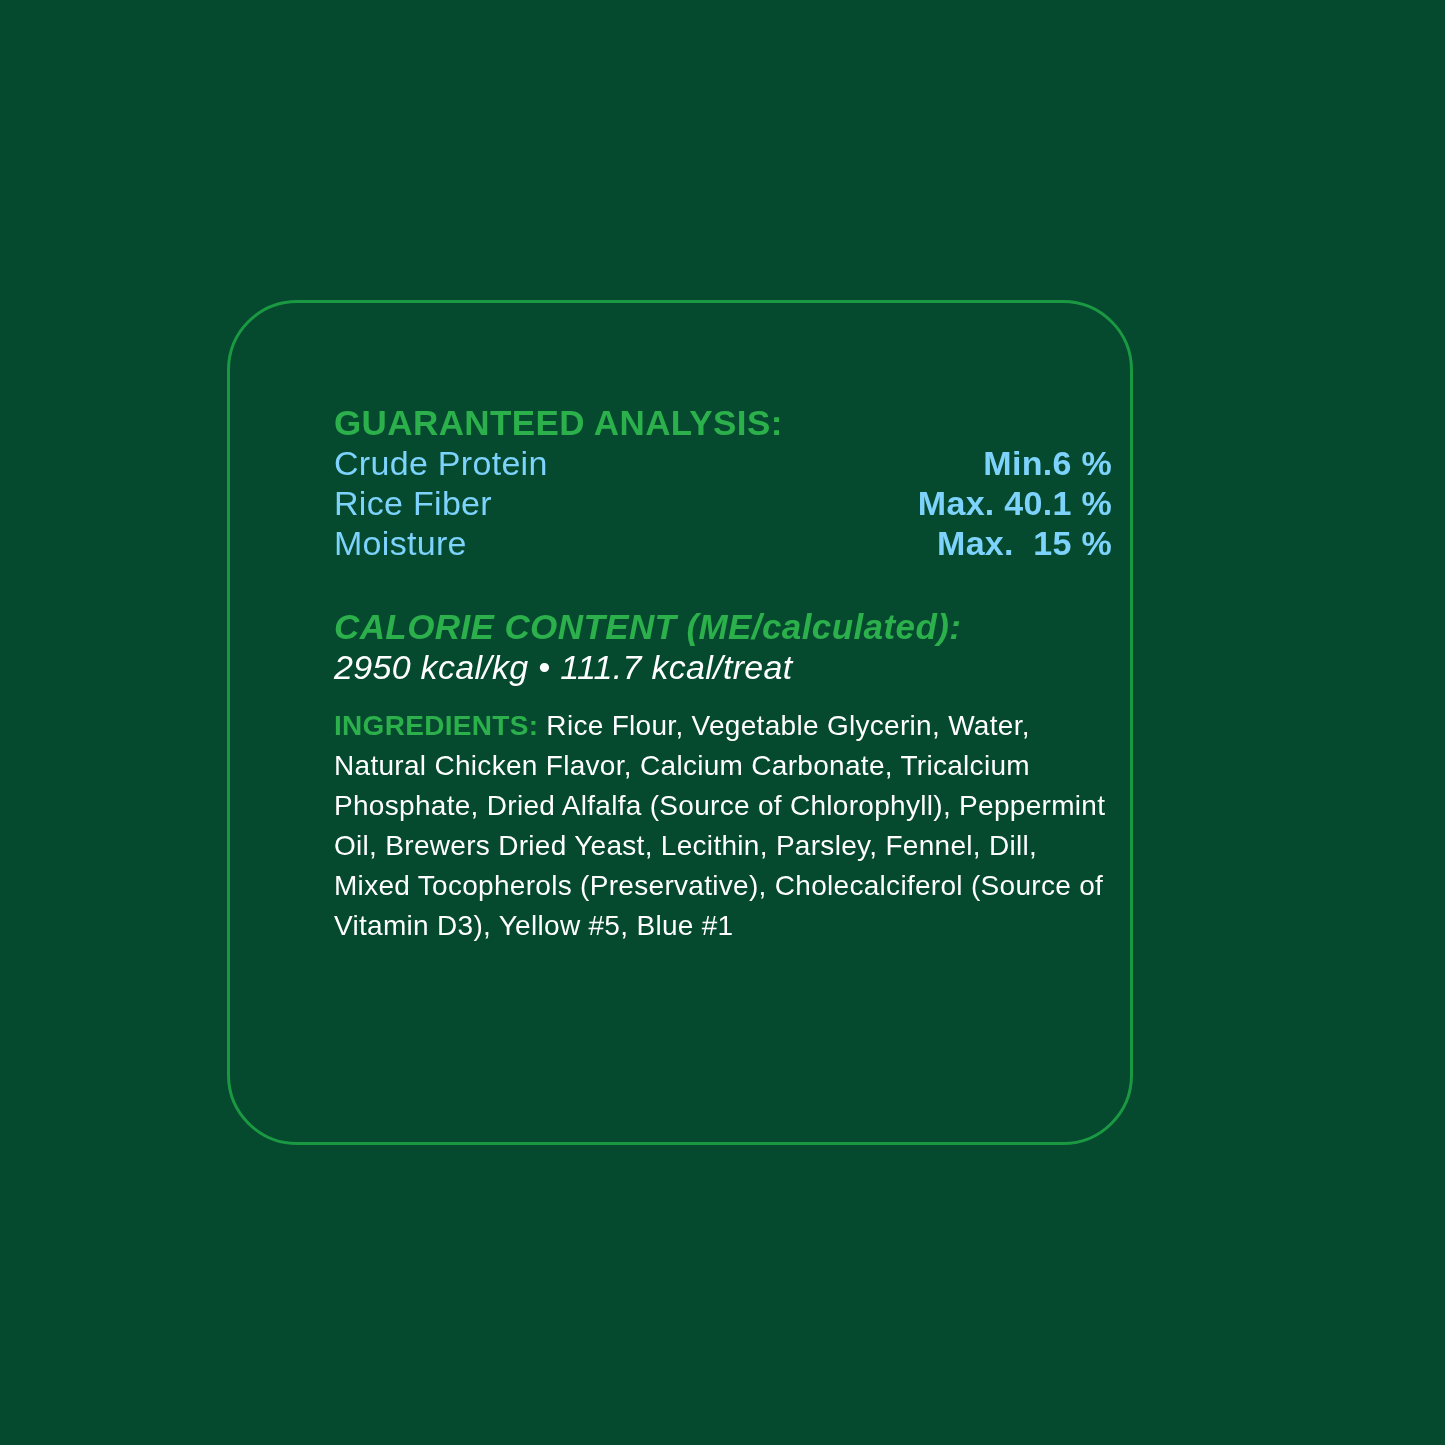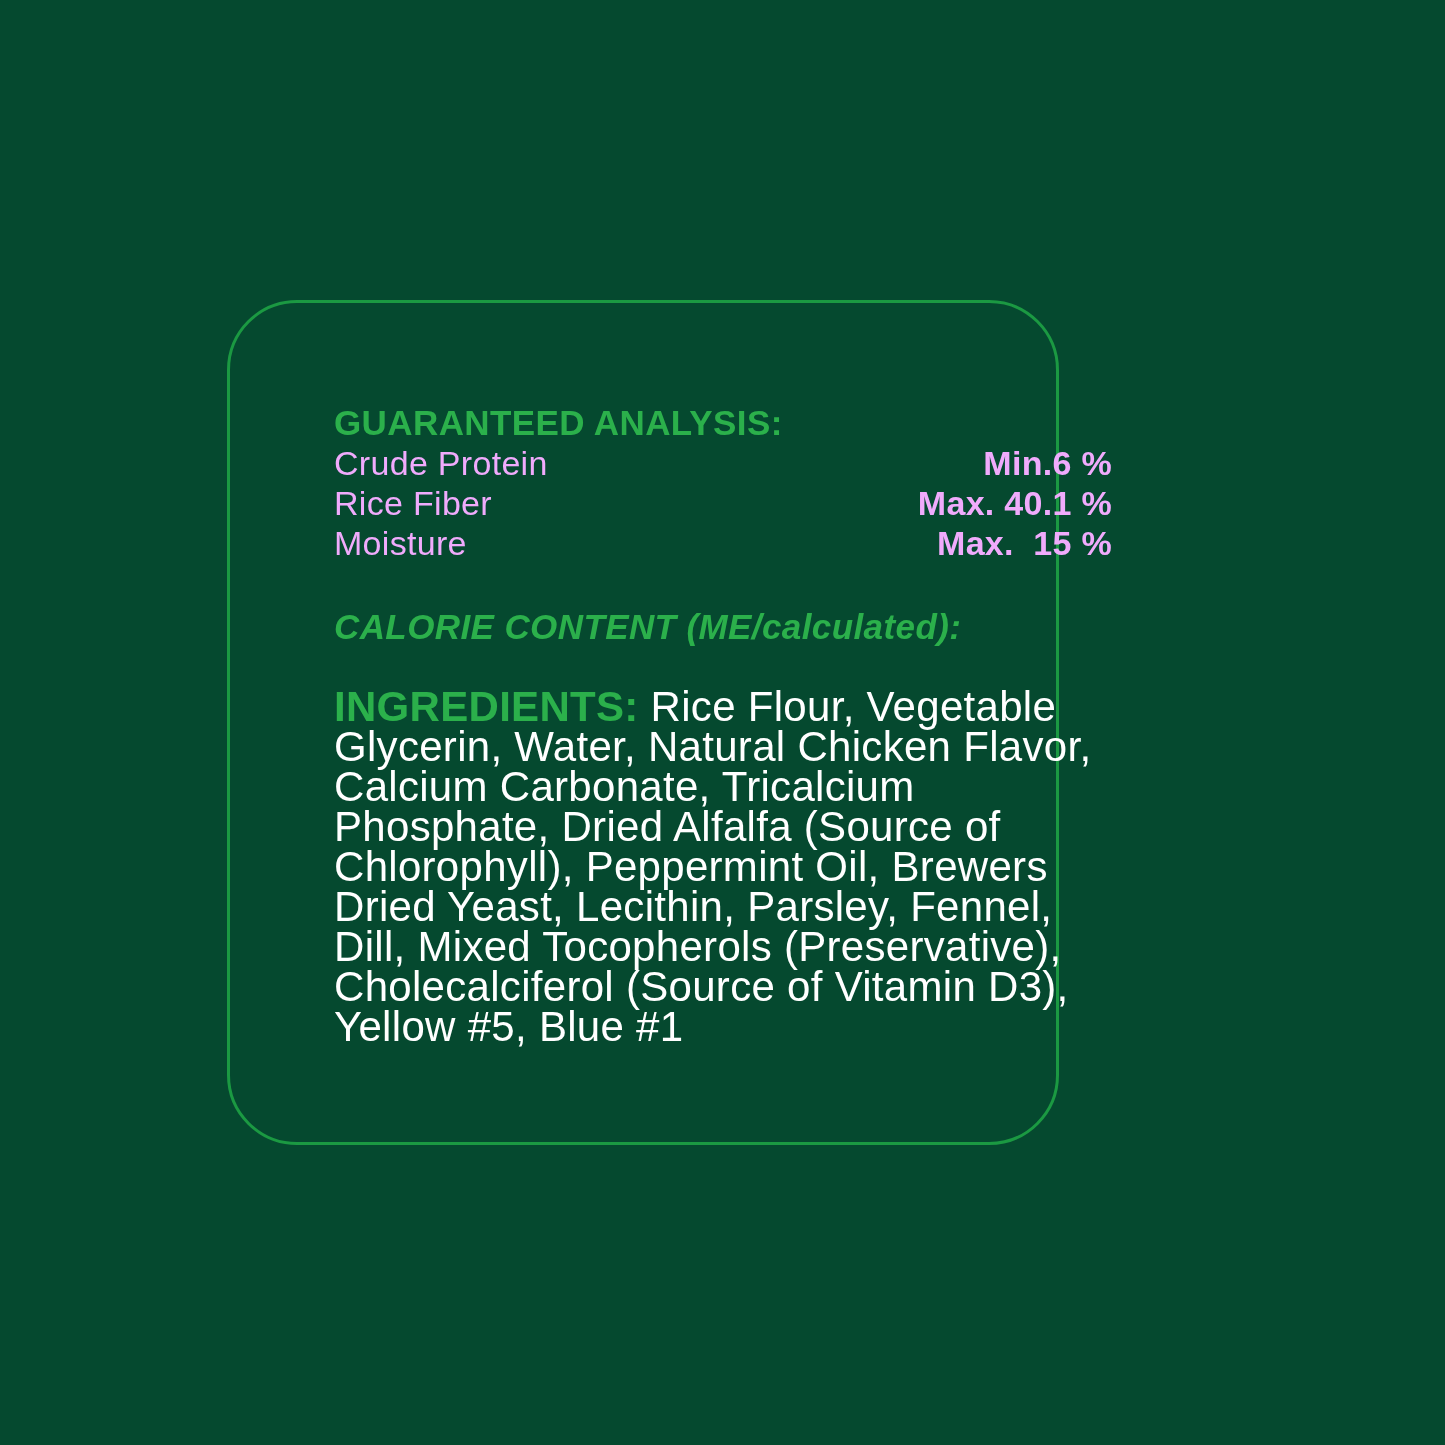--- a/index.html
+++ b/index.html
@@ -11,21 +11,21 @@
     height: 1445px;
     background: #05492F;
     font-family: "Liberation Sans", sans-serif;
     overflow: hidden;
     position: relative;
   }
   .label-panel {
     position: absolute;
     left: 227px;
     top: 300px;
-    width: 832px;
+    width: 906px;
     height: 845px;
     box-sizing: border-box;
     border: 3.5px solid #1B9942;
     border-radius: 70px;
     background: transparent;
   }
   .label-content {
     position: absolute;
     left: 104px;
     top: 100px;
@@ -34,43 +34,43 @@
   .section-heading {
     color: #2BB04B;
     font-size: 35px;
     font-weight: 700;
     letter-spacing: 0.4px;
     line-height: 40px;
   }
   .ga-row {
     display: flex;
     justify-content: space-between;
-    color: #f0abfc;
+    color: #7dd3fc;
     font-size: 34px;
     line-height: 40px;
     letter-spacing: 0.3px;
     text-align: right;
   }
   .ga-row .ga-value {
     white-space: pre;
     font-weight: bold;
   }
   .calorie-section {
     margin-top: 44px;
     font-style: italic;
   }
   .calorie-value {
     color: #FFFFFF;
     font-size: 34px;
     line-height: 40px;
     letter-spacing: 0.3px;
   }
   .ingredients-section {
-    margin-top: 40px;
-    font-size: 42px;
+    margin-top: 19px;
+    font-size: 28px;
     line-height: 40px;
     letter-spacing: 0.3px;
     color: #FFFFFF;
   }
   .ingredients-section .inline-heading {
     color: #2BB04B;
     font-weight: 700;
   }
 </style>
 </head>
@@ -91,20 +91,21 @@
         <span class="ga-value">Max. 40.1 %</span>
       </div>
       <div class="ga-row">
         <span class="ga-name">Moisture</span>
         <span class="ga-value">Max.  15 %</span>
       </div>
     </div>
 
     <div class="calorie-section">
       <div class="section-heading">CALORIE CONTENT (ME/calculated):</div>
+      <div class="calorie-value">2950 kcal/kg • 111.7 kcal/treat</div>
     </div>
 
     <div class="ingredients-section">
       <span class="inline-heading">INGREDIENTS:</span><span> Rice Flour, Vegetable Glycerin, Water, Natural Chicken Flavor, Calcium Carbonate, Tricalcium Phosphate, Dried Alfalfa (Source of Chlorophyll), Peppermint Oil, Brewers Dried Yeast, Lecithin, Parsley, Fennel, Dill, Mixed Tocopherols (Preservative), Cholecalciferol (Source of Vitamin D3), Yellow #5, Blue #1</span>
     </div>
 
   </div>
 </div>
 
 </body></html>

